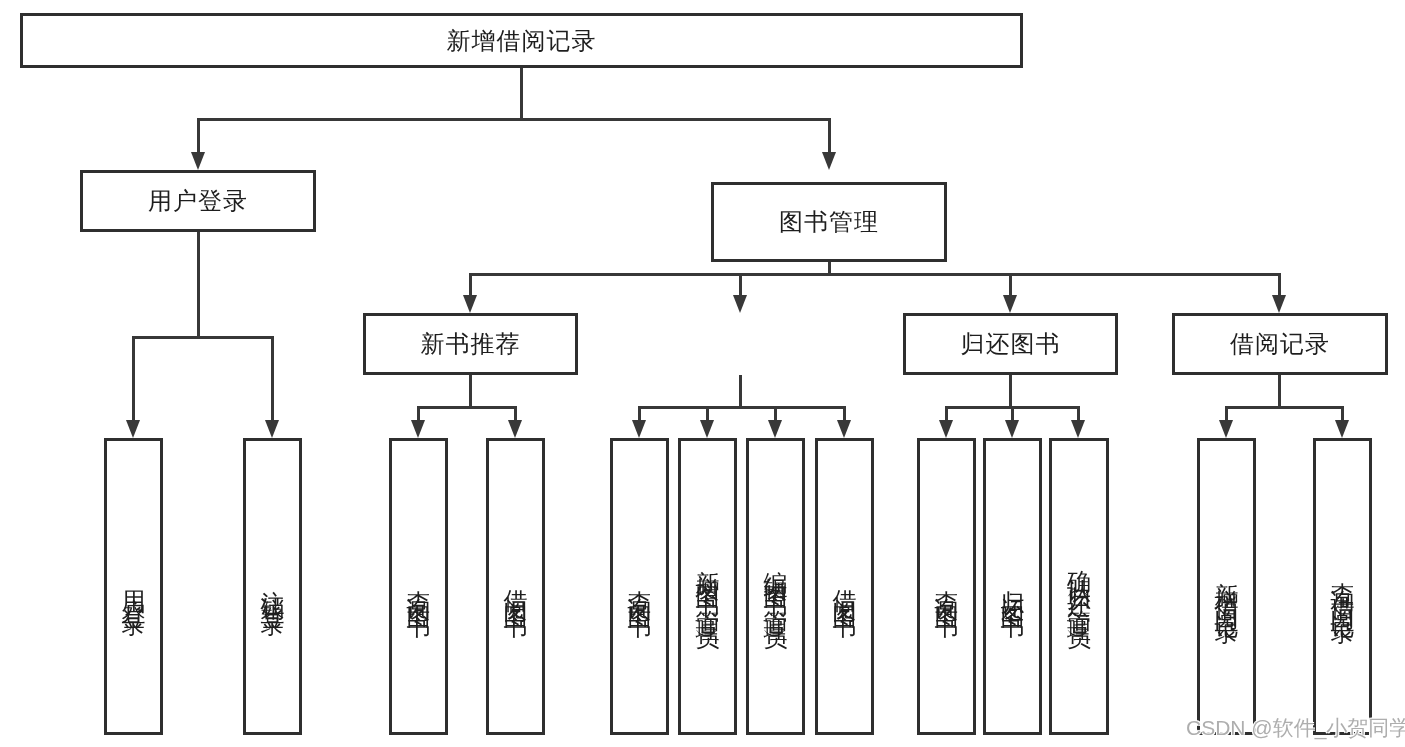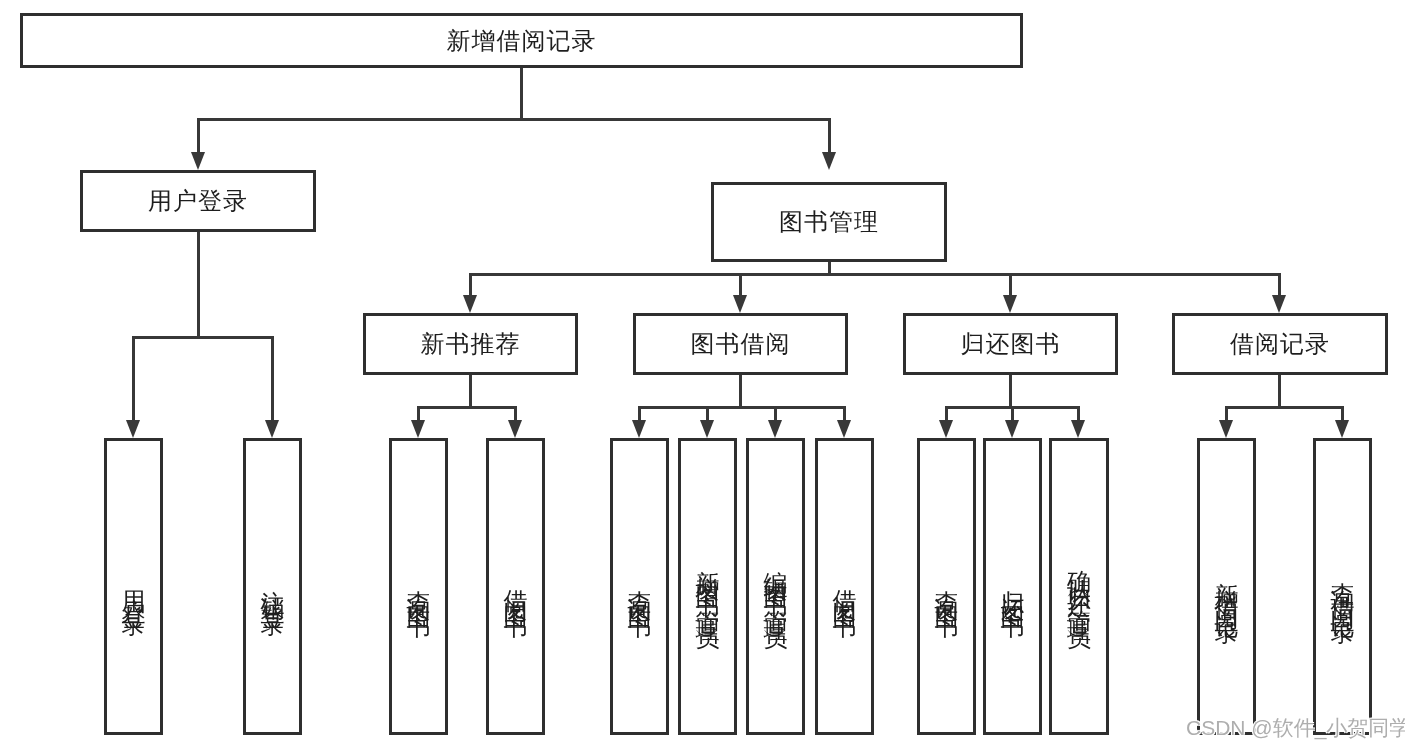--- a/index.html
+++ b/index.html
@@ -103,23 +103,20 @@
   <div class="box" style="left:80px;top:170px;width:236px;height:62px;">
     <span class="lbl">用户登录</span>
   </div>
   <div class="box" style="left:711px;top:174px;width:236px;height:80px;margin-top:8px;">
     <span class="lbl">图书管理</span>
   </div>
 
   <div class="box" style="left:363px;top:313px;width:215px;height:62px;">
     <span class="lbl">新书推荐</span>
   </div>
-  <div class="box" style="left:633px;top:313px;width:215px;height:62px;">
-    <span class="lbl">图书借阅</span>
-  </div>
   <div class="box" style="left:903px;top:313px;width:215px;height:62px;">
     <span class="lbl">归还图书</span>
   </div>
   <div class="box" style="left:1172px;top:313px;width:216px;height:62px;">
     <span class="lbl">借阅记录</span>
   </div>
 
   <div class="box leaf" style="left:104px;top:438px;width:59px;height:297px;">
     <span class="vlbl">用户登录</span>
   </div>

